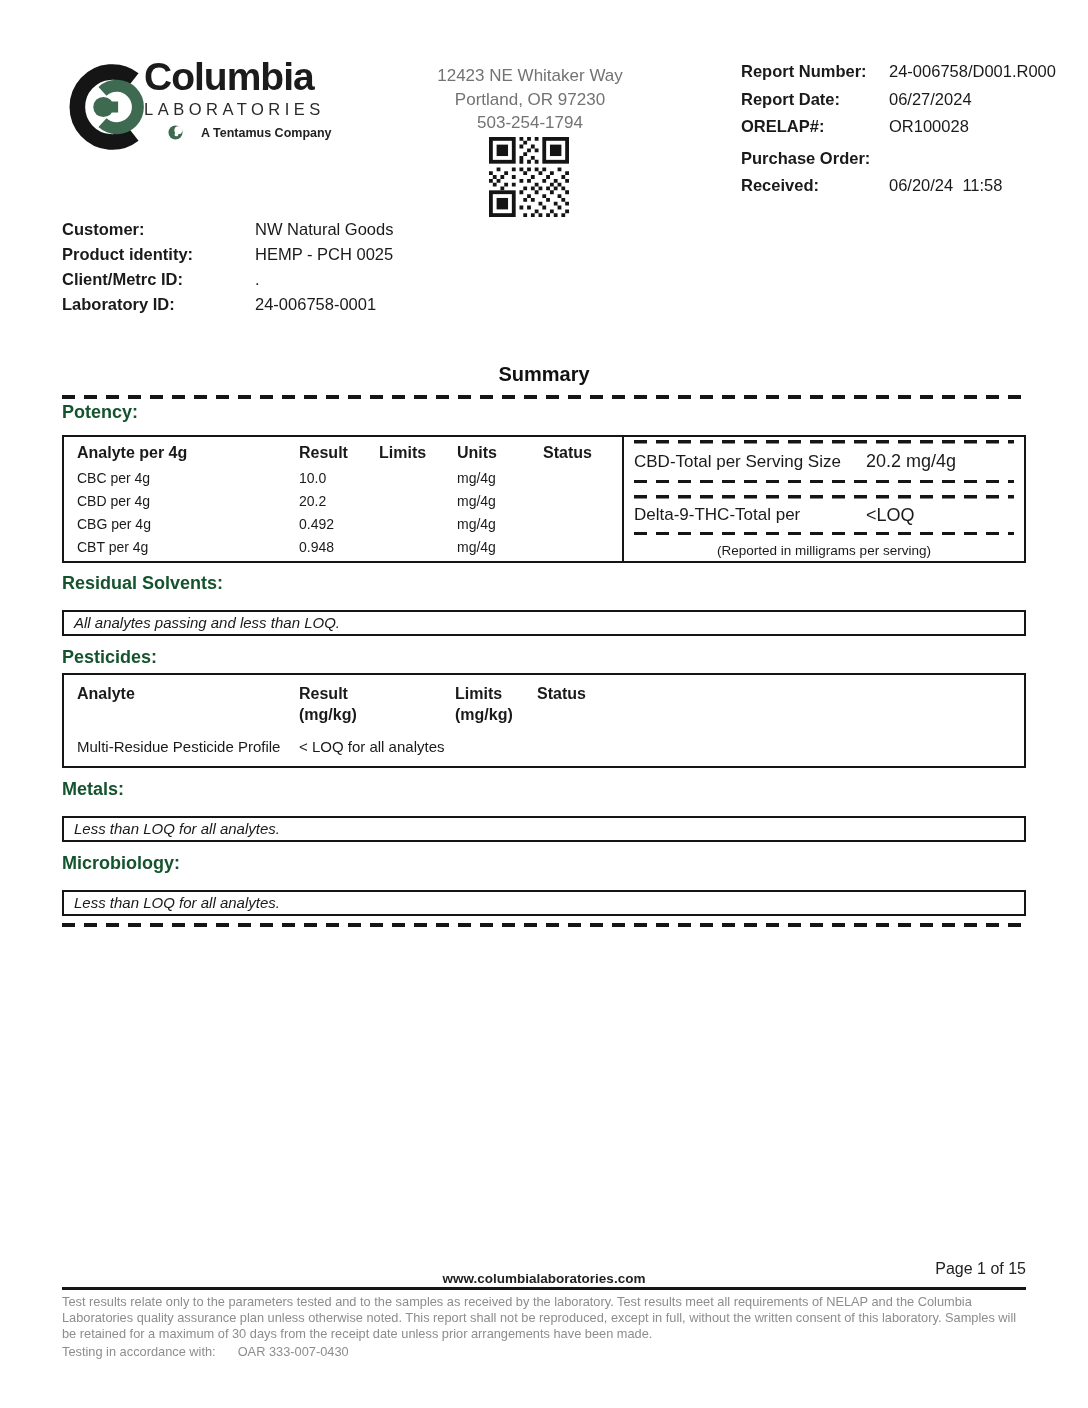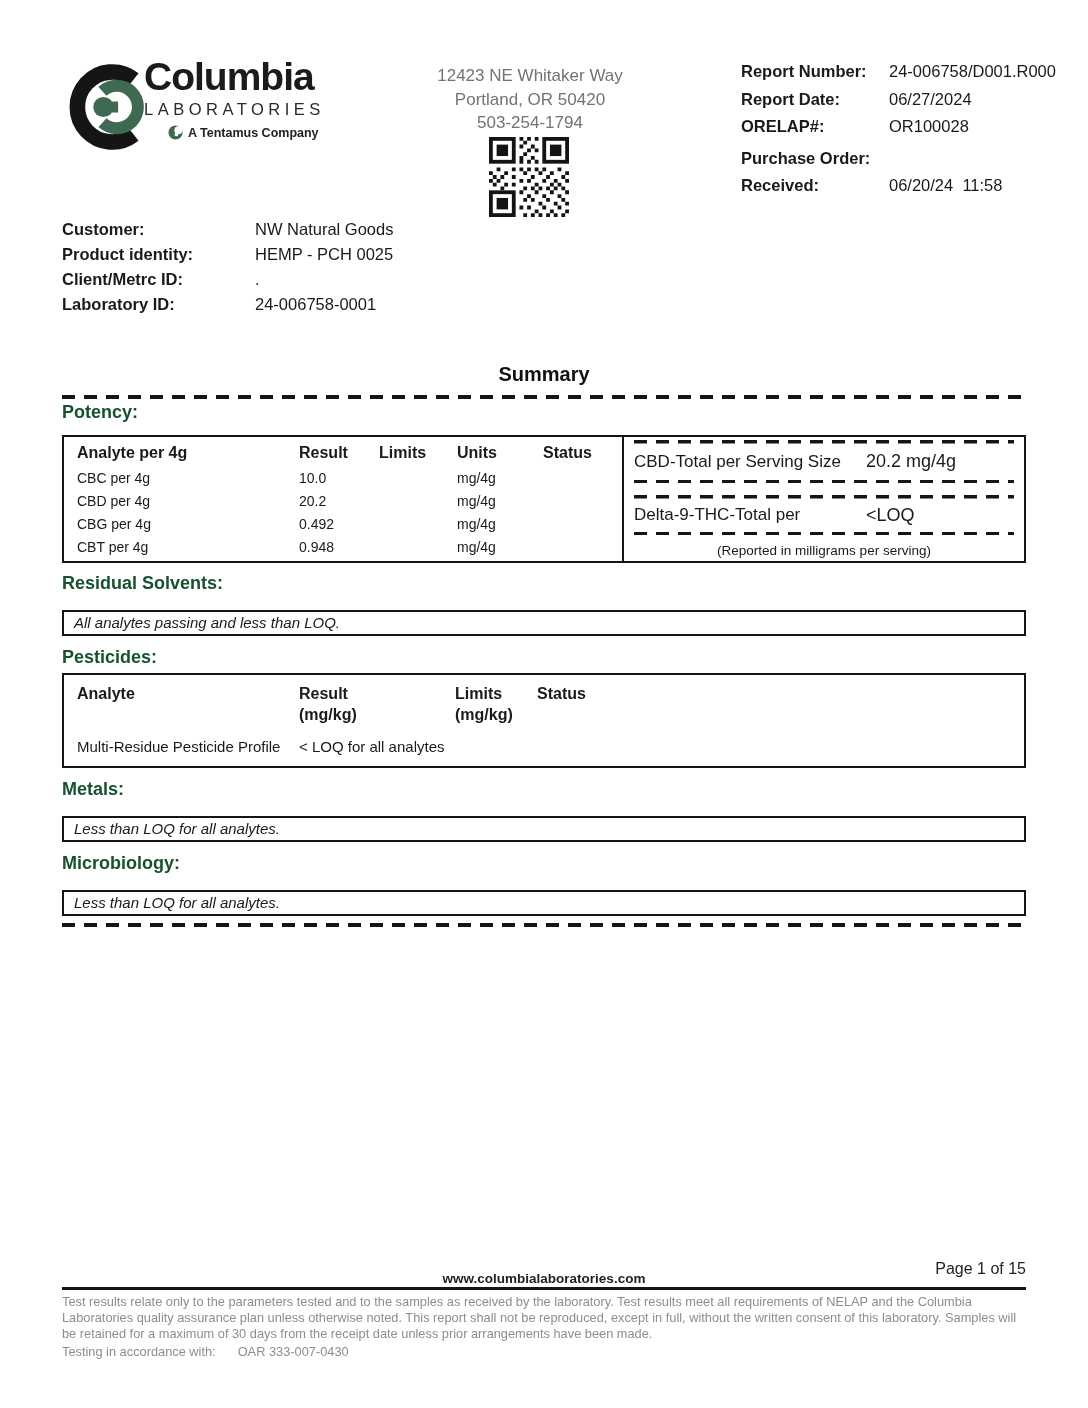--- a/index.html
+++ b/index.html
@@ -9,21 +9,21 @@
     background:#ffffff; color:#1a1a1a;
     font-family:"Liberation Sans", sans-serif; overflow:hidden;
   }
 
   
   .logo-block { position:absolute; left:62px; top:55px; width:330px; }
   .logo-mark { position:absolute; left:0; top:6px; }
   .brand-text { position:absolute; left:82px; top:0; width:240px; }
   .brand-name { font-size:39px; font-weight:bold; letter-spacing:-1px; color:#1b1b1b; }
   .brand-sub  { font-size:16.5px; letter-spacing:4.5px; color:#2a2a2a; margin-top:1px; }
-  .brand-tagline { display:flex; align-items:center; gap:5px; margin-top:6px; margin-left:24px; }
+  .brand-tagline { display:flex; align-items:center; gap:18px; margin-top:6px; margin-left:24px; }
   .brand-tagline span { font-size:12.5px; font-weight:bold; color:#222; }
 
   .address-block { position:absolute; left:398px; top:64px; width:264px; text-align:center;
     font-size:17px; line-height:23.5px; color:#737373; }
 
   .qr { position:absolute; left:489px; top:137px; }
 
   .report-info { position:absolute; left:741px; top:62px; width:330px; }
   .report-info .row { display:flex; min-height:27.5px; align-items:flex-start; }
   .report-info .row.gap-before { margin-top:4px; }
@@ -108,21 +108,21 @@
           <circle cx="11" cy="5.5" r="4.2" fill="#ffffff"></circle>
           <circle cx="9" cy="10" r="2" fill="#ffffff"></circle>
         </svg>
         <span>A Tentamus Company</span>
       </div>
     </div>
   </div>
 
   <div class="address-block">
     <div>12423 NE Whitaker Way</div>
-    <div>Portland, OR 50420</div>
+    <div>Portland, OR 97230</div>
     <div>503-254-1794</div>
   </div>
 
   <svg class="qr" width="80" height="80" viewBox="0 0 84 84">
     <rect x="0" y="0" width="84" height="84" fill="#ffffff"></rect>
     <g fill="#141414">
       <rect x="0" y="0" width="28" height="28"></rect>
         <rect x="56" y="0" width="28" height="28"></rect>
         <rect x="0" y="56" width="28" height="28"></rect>
       <rect x="4" y="4" width="20" height="20" fill="#ffffff"></rect>

